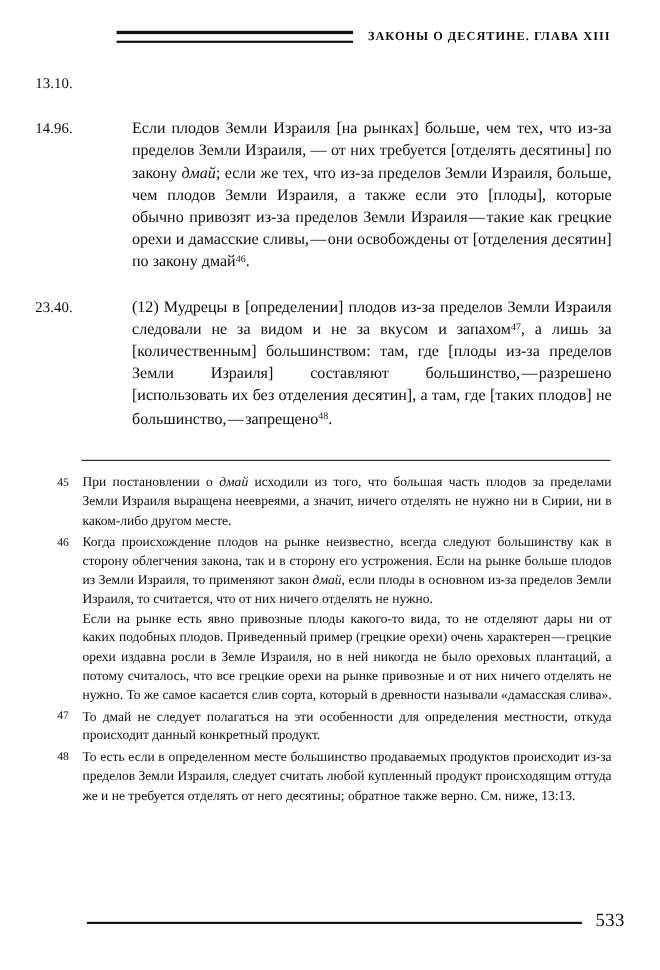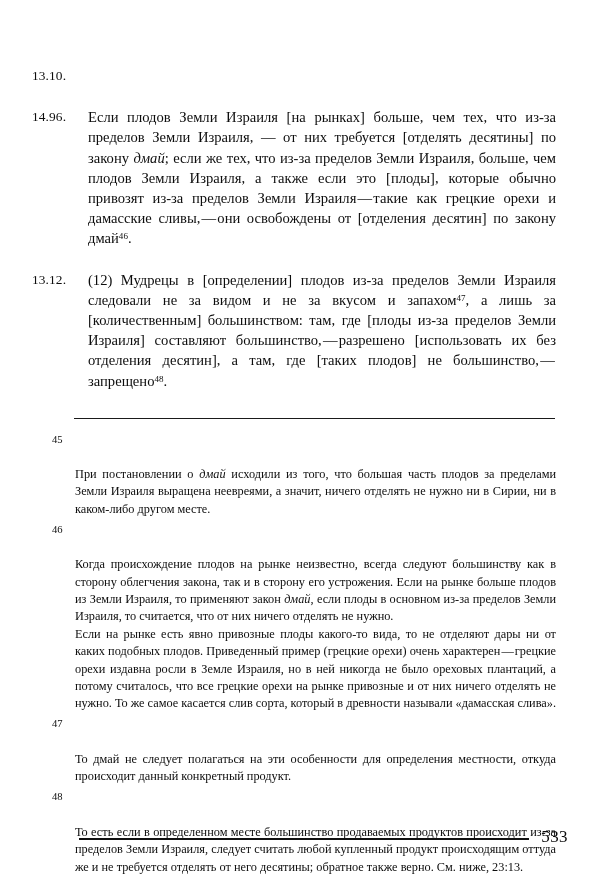--- a/index.html
+++ b/index.html
@@ -53,20 +53,21 @@
   .body {
     position: absolute;
     top: 66px;
     left: 32px;
     width: 524px;
   }
   .clause {
     display: flex;
     align-items: flex-start;
     margin-bottom: 21px;
+    gap: 32px;
   }
   .clause-num {
     flex: 0 0 56px;
     font-size: 13.4px;
     line-height: 20.2px;
     letter-spacing: 0.1px;
     white-space: nowrap;
   }
   .clause-text {
     flex: 1 1 auto;
@@ -106,21 +107,20 @@
     margin-bottom: 2px;
   }
   .fn-num {
     flex: 0 0 23px;
     font-size: 10.6px;
     line-height: 17.4px;
     padding-top: 0.5px;
   }
   .fn-body {
     flex: 1 1 auto;
-    margin-top: 36px;
   }
   .fn-para {
     font-size: 12.3px;
     line-height: 17.4px;
     text-align: justify;
     text-justify: inter-word;
   }
   .fn-para i { font-style: italic; }
 
   
@@ -144,34 +144,38 @@
   .folio-num {
     font-size: 17px;
     letter-spacing: 0.4px;
   }
 </style>
 </head>
 <body>
 
 <div class="page">
 
+  <div class="runhead">
+    <div class="runhead-rule"></div>
+    <div class="runhead-title">ЗАКОНЫ О ДЕСЯТИНЕ. ГЛАВА XIII</div>
+  </div>
 
   <div class="body">
 
     <div class="clause">
       <div class="clause-num">13.10.</div>
     </div>
 
     <div class="clause">
       <div class="clause-num">14.96.</div>
       <div class="clause-text">Если плодов Земли Израиля [на рынках] больше, чем тех, что из-за пределов Земли Израиля, — от них требуется [отделять де­сятины] по закону <i>дмай</i>; если же тех, что из-за пределов Земли Израиля, больше, чем плодов Земли Израиля, а также если это [плоды], которые обычно привозят из-за пределов Земли Из­раиля — такие как грецкие орехи и дамасские сливы, — они освобождены от [отделения десятин] по закону дмай<sup>46</sup>.</div>
     </div>
 
     <div class="clause">
-      <div class="clause-num">13.12.</div>
+      <div class="clause-num">23.40.</div>
       <div class="clause-text">(12) Мудрецы в [определении] плодов из-за пределов Земли Из­раиля следовали не за видом и не за вкусом и запахом<sup>47</sup>, а лишь за [количественным] большинством: там, где [плоды из-за пре­делов Земли Израиля] составляют большинство, — разрешено [использовать их без отделения десятин], а там, где [таких пло­дов] не большинство, — запрещено<sup>48</sup>.</div>
     </div>
 
   </div>
 
   <div class="fn-rule"></div>
 
   <div class="footnotes">
 
     <div class="fn">
@@ -192,21 +196,21 @@
     <div class="fn">
       <div class="fn-num">47</div>
       <div class="fn-body">
         <div class="fn-para">То дмай не следует полагаться на эти особенности для определения местно­сти, откуда происходит данный конкретный продукт.</div>
       </div>
     </div>
 
     <div class="fn">
       <div class="fn-num">48</div>
       <div class="fn-body">
-        <div class="fn-para">То есть если в определенном месте большинство продаваемых продуктов происходит из-за пределов Земли Израиля, следует считать любой куплен­ный продукт происходящим оттуда же и не требуется отделять от него деся­тины; обратное также верно. См. ниже, 23:13.</div>
+        <div class="fn-para">То есть если в определенном месте большинство продаваемых продуктов происходит из-за пределов Земли Израиля, следует считать любой куплен­ный продукт происходящим оттуда же и не требуется отделять от него деся­тины; обратное также верно. См. ниже, 13:13.</div>
       </div>
     </div>
 
   </div>
 
   <div class="folio">
     <div class="folio-rule"></div>
     <div class="folio-num">533</div>
   </div>
 

